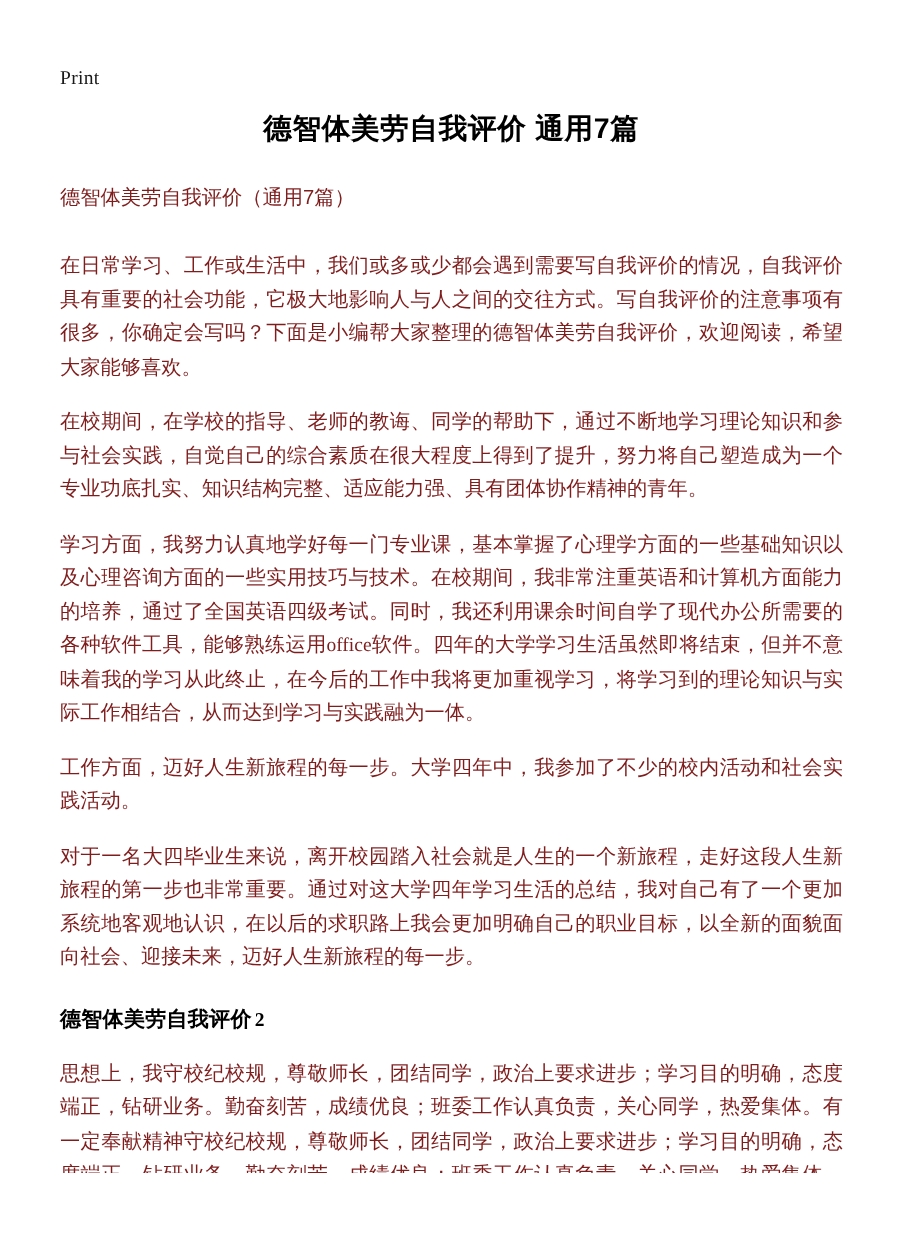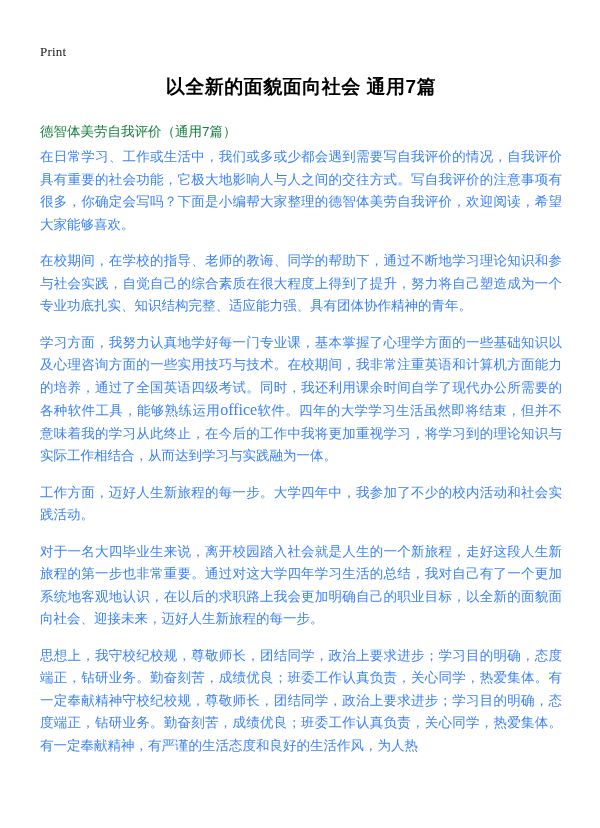--- a/index.html
+++ b/index.html
@@ -43,86 +43,89 @@
     font-weight: bold;
     text-align: center;
     line-height: 26px;
     margin: 0 0 22px 0;
     letter-spacing: 0.5px;
     color: #000;
   }
   .subtitle {
     font-size: 13.5px;
     line-height: 20px;
-    margin: 0 0 4px 0;
-    color: #15803d;
+    margin: 0 0 24px 0;
+    color: #7f1d1d;
   }
   p.para {
     font-size: 13.5px;
     line-height: 22.5px;
     margin: 0 0 14px 0;
     text-align: justify;
     text-justify: inter-ideograph;
-    color: #3b82f6;
+    color: #7f1d1d;
     word-break: break-all;
   }
   h2.section-heading {
     font-size: 14px;
     font-weight: bold;
     line-height: 22px;
     margin: 18px 0 14px 0;
     color: #000;
     letter-spacing: 0.2px;
   }
   h2.section-heading .num {
     font-family: "Liberation Serif", "DejaVu Serif", serif;
     font-weight: bold;
     font-size: 13px;
     padding-left: 2px;
   }
   .latin {
     font-family: "Liberation Serif", "DejaVu Serif", serif;
-    font-size: 16px;
+    font-size: 13px;
   }
   .clip-mask {
     position: absolute;
     left: 0;
     top: 782px;
     width: 600px;
     height: 46px;
     background: #ffffff;
   }
 </style>
 </head>
 <body>
 
 <div class="page">
 
   <div class="print-label">Print</div>
 
   <div class="content">
 
-    <h1 class="doc-title">以全新的面貌面向社会 通用7篇</h1>
+    <h1 class="doc-title">德智体美劳自我评价 通用7篇</h1>
 
     <div class="subtitle">德智体美劳自我评价（通用7篇）</div>
 
     <p class="para">在日常学习、工作或生活中，我们或多或少都会遇到需要写自我评价的情况，自我评价具有重要的社会功能，它极大地影响人与人之间的交往方式。写自我评价的注意事项有很多，你确定会写吗？下面是小编帮大家整理的德智体美劳自我评价，欢迎阅读，希望大家能够喜欢。</p>
 
 
 
     <p class="para">在校期间，在学校的指导、老师的教诲、同学的帮助下，通过不断地学习理论知识和参与社会实践，自觉自己的综合素质在很大程度上得到了提升，努力将自己塑造成为一个专业功底扎实、知识结构完整、适应能力强、具有团体协作精神的青年。</p>
 
     <p class="para">
       <span>学习方面，我努力认真地学好每一门专业课，基本掌握了心理学方面的一些基础知识以及心理咨询方面的一些实用技巧与技术。在校期间，我非常注重英语和计算机方面能力的培养，通过了全国英语四级考试。同时，我还利用课余时间自学了现代办公所需要的各种软件工具，能够熟练运用</span><span class="latin">office</span><span>软件。四年的大学学习生活虽然即将结束，但并不意味着我的学习从此终止，在今后的工作中我将更加重视学习，将学习到的理论知识与实际工作相结合，从而达到学习与实践融为一体。</span>
     </p>
 
     <p class="para">工作方面，迈好人生新旅程的每一步。大学四年中，我参加了不少的校内活动和社会实践活动。</p>
 
     <p class="para">对于一名大四毕业生来说，离开校园踏入社会就是人生的一个新旅程，走好这段人生新旅程的第一步也非常重要。通过对这大学四年学习生活的总结，我对自己有了一个更加系统地客观地认识，在以后的求职路上我会更加明确自己的职业目标，以全新的面貌面向社会、迎接未来，迈好人生新旅程的每一步。</p>
 
+    <h2 class="section-heading">
+      <span>德智体美劳自我评价</span><span class="num">2</span>
+    </h2>
 
     <p class="para">思想上，我守校纪校规，尊敬师长，团结同学，政治上要求进步；学习目的明确，态度端正，钻研业务。勤奋刻苦，成绩优良；班委工作认真负责，关心同学，热爱集体。有一定奉献精神守校纪校规，尊敬师长，团结同学，政治上要求进步；学习目的明确，态度端正，钻研业务。勤奋刻苦，成绩优良；班委工作认真负责，关心同学，热爱集体。有一定奉献精神，有严谨的生活态度和良好的生活作风，为人热</p>
 
   </div>
 
   <div class="clip-mask"></div>
 
 </div>
 
 </body></html>

